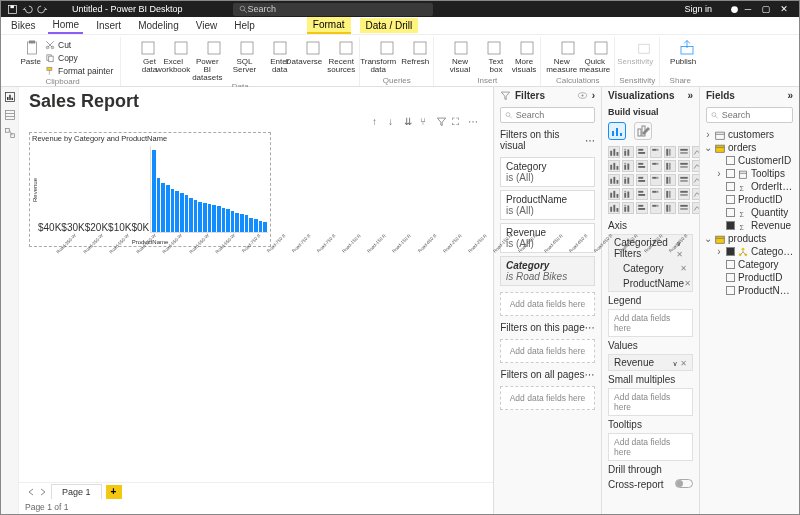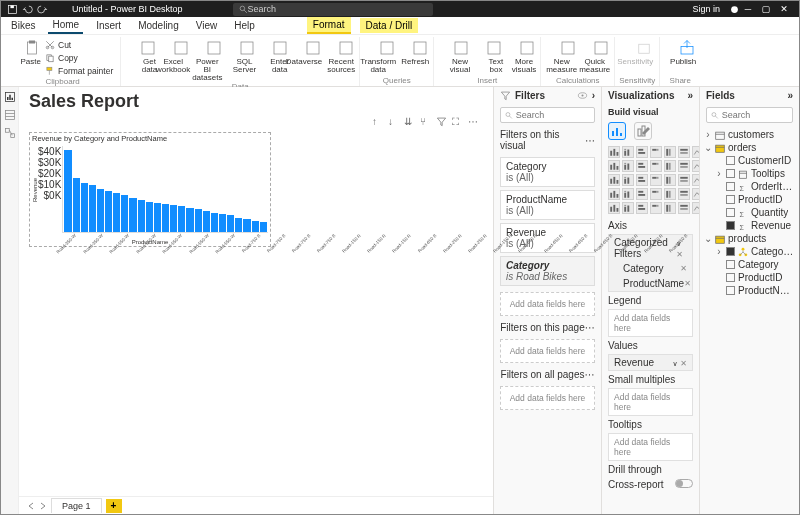--- a/index.html
+++ b/index.html
@@ -7,21 +7,21 @@
 .titlebar{background:#1f1f1f;height:16px;display:flex;align-items:center;color:#fff;padding:0 6px}
 .titlebar *{color:#fff;font-size:9px}
 .titlebar .icon{width:11px;height:11px;display:flex;align-items:center;justify-content:center;margin-right:4px}
 .titlebar .icon svg{width:11px;height:11px}
 .titlebar .title{flex:0 0 auto;margin-left:20px;margin-right:20px}
 .titlebar .search{flex:0 0 200px;background:#3a3a3a;border-radius:2px;height:13px;display:flex;align-items:center;padding:0 6px;margin-left:30px}
 .titlebar .spacer{flex:1}
 .titlebar .winbtn{width:18px;text-align:center}
 .menubar{height:18px;background:#fff;display:flex;align-items:center;padding:0 6px;gap:9px;border-bottom:1px solid #eee}
 .menubar span{font-size:10px;padding:2px 4px}
-.menubar .active{border-bottom:2px solid #0c4a6e}
+.menubar .active{border-bottom:2px solid #8b5cf6}
 .menubar .ctx{color:#000;background:#fff47f;padding:2px 6px}
 .menubar .ctx.sel{border-bottom:2px solid #f2c811}
 .ribbon{height:52px;background:#fff;display:flex;border-bottom:1px solid #e1dfdd;padding:2px 4px 0 4px}
 .ribgroup{display:flex;flex-direction:column;align-items:center;border-right:1px solid #eee;padding:0 4px;height:100%}
 .ribgroup .row{display:flex;gap:1px;flex:1;align-items:flex-start}
 .ribgroup .lbl{font-size:8px;color:#888;margin-top:auto;margin-bottom:1px}
 .bigbtn{display:flex;flex-direction:column;align-items:flex-end;width:32px;padding-top:2px;gap:1px}
 .bigbtn .ic{width:18px;height:18px;display:flex;align-items:center;justify-content:center}
 .bigbtn span{font-size:8px;text-align:center;line-height:8px}
 .smallbtn{display:flex;align-items:center;gap:3px;height:13px;padding:0 3px}
@@ -34,21 +34,21 @@
 .leftrail .ic{width:12px;height:12px}
 .canvaswrap{flex:1;display:flex;flex-direction:column;background:#fff;min-width:0}
 .reporttitle{font-size:18px;font-weight:600;padding:4px 10px}
 .canvas{flex:1;position:relative;margin:0 10px}
 .floatbar{position:absolute;top:0;right:4px;display:flex;gap:5px}
 .floatbar .ic{width:11px;height:11px;color:#666}
 .chartbox{position:absolute;top:16px;left:0;width:242px;height:115px;border:1px dashed #aaa;background:#fff;display:flex;flex-direction:column}
 .chartbox .ct{font-size:7.5px;padding:1px 2px}
 .chartbox .plot{flex:1;display:flex;padding:2px 2px 0 2px;font-size:6px;position:relative}
 .chartbox .yl{writing-mode:vertical-rl;transform:rotate(180deg);font-size:6px;text-align:center}
-.chartbox .yax{display:flex;flex-direction:column;justify-content:flex-start;align-items:flex-end;padding-right:1px;font-size:5.5px;color:#666}
+.chartbox .yax{display:flex;justify-content:space-between;align-items:flex-end;padding-right:1px;font-size:5.5px;color:#666}
 .chartbox .bars{flex:1;display:flex;align-items:flex-end;gap:1px;border-left:1px solid #ddd;border-bottom:1px solid #ddd;padding:0 1px}
 .chartbox .bars div{flex:1;background:#118dff}
 .chartbox .xl{text-align:center;font-size:6px;padding:1px}
 .chartbox .xt{display:flex;gap:1px;padding-left:18px}
 .chartbox .xt span{flex:1;font-size:4.5px;transform:rotate(-45deg);transform-origin:top right;white-space:nowrap;color:#555;text-align:right}
 .sheettabs{height:18px;display:flex;align-items:center;padding-left:8px;gap:4px;border-top:1px solid #eee}
 .sheettabs .tab{padding:2px 10px;border:1px solid #ddd;border-bottom:none;font-size:9px;background:#fff}
 .sheettabs .add{background:#f2c811;color:#000;width:16px;height:14px;display:flex;align-items:center;justify-content:center;font-weight:bold}
 .status{height:14px;font-size:8.5px;padding:0 6px;color:#666;display:flex;align-items:center}
 .pane{border-left:1px solid #e1dfdd;background:#f9f9f9;display:flex;flex-direction:column;font-size:9.5px}
@@ -117,21 +117,21 @@
     </div>
   <div class="title">Untitled - Power BI Desktop</div>
   <div class="search">
     <svg width="9" height="9" viewBox="0 0 16 16">
         <circle cx="6" cy="6" r="4" fill="none" stroke="#ccc"></circle>
         <line x1="9" y1="9" x2="14" y2="14" stroke="#ccc"></line>
       </svg>
     <span style="color:#ccc">Search</span>
   </div>
   <div class="spacer"></div>
-  <span style="margin-right:10px">Sign in</span>
+  <span style="margin-right:18px">Sign in</span>
   <svg width="9" height="9" viewBox="0 0 16 16">
       <circle cx="8" cy="8" r="6" fill="#fff"></circle>
     </svg>
   <div class="winbtn">─</div>
   <div class="winbtn">▢</div>
   <div class="winbtn">✕</div>
 </div>
 
 <div class="menubar">
   <span>Bikes</span>
@@ -465,20 +465,21 @@
     <div class="sheettabs">
       <svg width="8" height="8">
           <path d="M6 1L2 4l4 3" fill="none" stroke="#888"></path>
         </svg>
       <svg width="8" height="8">
           <path d="M2 1l4 3-4 3" fill="none" stroke="#888"></path>
         </svg>
       <div class="tab">Page 1</div>
       <div class="add">+</div>
     </div>
+    <div class="status">Page 1 of 1</div>
   </div>
 
   <div class="pane filters">
     <div class="pheader">
         <svg class="pi" viewBox="0 0 16 16">
           <path d="M2 3h12l-5 6v5l-2-1v-4z" fill="none" stroke="#444"></path>
         </svg>
         <span>Filters</span>
         <div class="sp"></div>
         <svg class="pi" viewBox="0 0 16 16">

